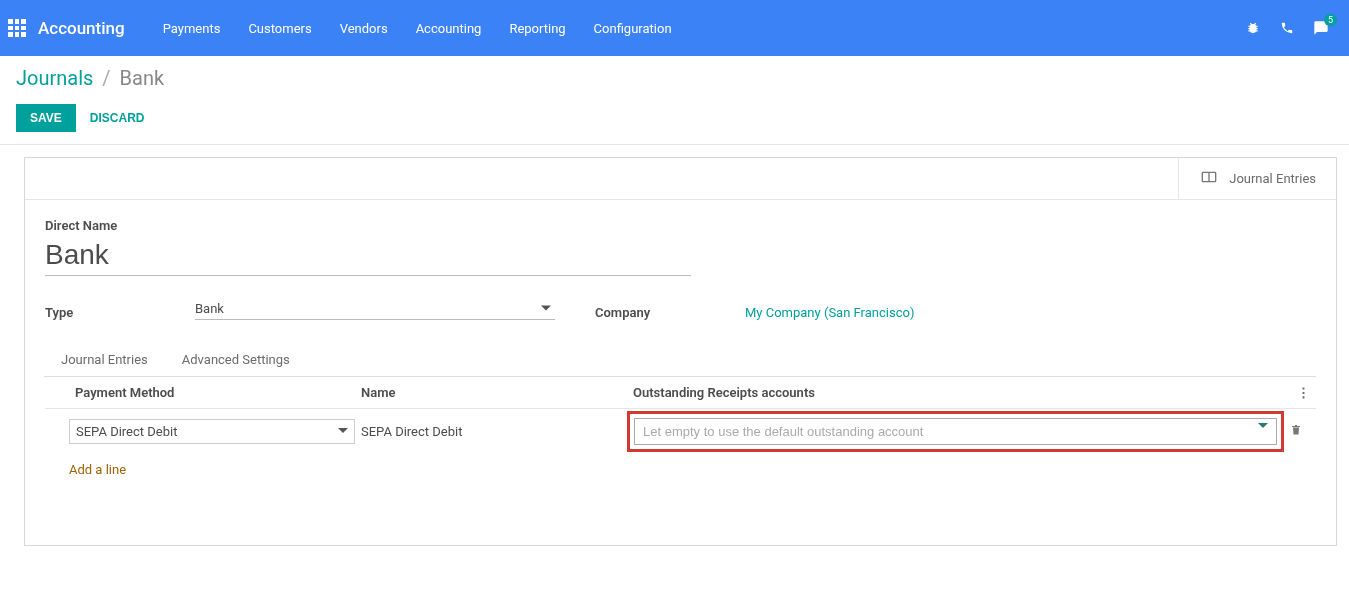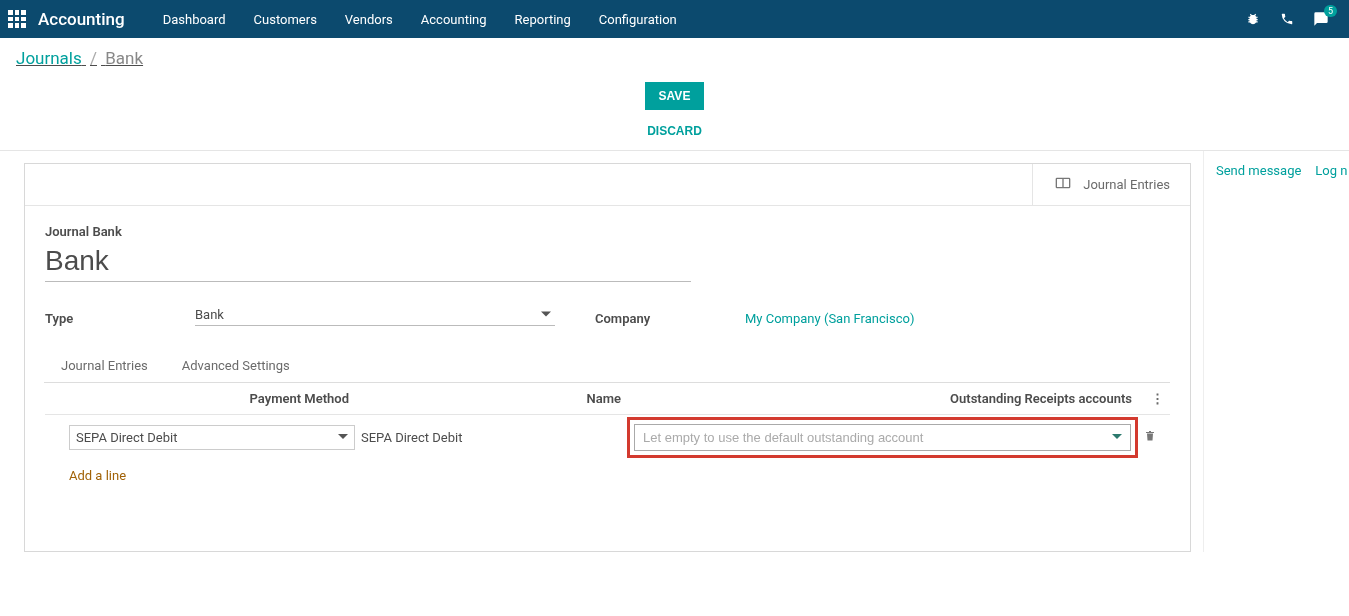--- a/index.html
+++ b/index.html
@@ -1,35 +1,35 @@
 <!DOCTYPE html>
 <html><head>
 <meta charset="utf-8">
 <style>
 * { box-sizing: border-box; margin: 0; padding: 0; }
 body { font-family: -apple-system, BlinkMacSystemFont, "Segoe UI", Roboto, "Helvetica Neue", Arial, sans-serif; font-size: 13px; color: #4c4c4c; background: #fff; width: 1349px; height: 616px; overflow: hidden; }
 
 
-.navbar { background: #0c4a6e; height: 38px; display: flex; align-items: center; padding: 0 8px; color: #fff; }
+.navbar { background: #3b82f6; height: 56px; display: flex; align-items: center; padding: 0 8px; color: #fff; }
 .apps-icon { width: 18px; height: 18px; display: grid; grid-template-columns: repeat(3, 1fr); gap: 2px; margin-right: 12px; cursor: pointer; }
 .apps-icon span { background: #fff; }
 .app-title { font-size: 17px; font-weight: 500; margin-right: 24px; }
 .nav-menu { display: flex; gap: 0; }
 .nav-item { padding: 0 14px; font-size: 13px; cursor: pointer; }
 .nav-right { margin-left: auto; display: flex; align-items: center; gap: 18px; padding-right: 12px; }
 .nav-icon { width: 16px; height: 16px; display: inline-flex; align-items: center; justify-content: center; cursor: pointer; position: relative; }
 .badge { position: absolute; top: -6px; right: -8px; background: #00a09d; color: #fff; font-size: 9px; padding: 1px 4px; border-radius: 6px; }
 
 
 .control-panel { padding: 10px 16px 12px; border-bottom: 1px solid #e5e5e5; }
-.breadcrumb { font-size: 17px; margin-bottom: 14px; text-decoration: underline; }
+.breadcrumb { font-size: 20px; margin-bottom: 14px; }
 .breadcrumb a { color: #00a09d; text-decoration: none; }
 .breadcrumb .sep { color: #aaa; margin: 0 4px; }
 .breadcrumb .current { color: #888; }
-.actions { display: flex; gap: 14px; align-items: center; flex-direction: column; }
+.actions { display: flex; gap: 14px; align-items: center; }
 .btn-save { background: #00a09d; color: #fff; border: none; padding: 7px 14px; font-size: 12px; font-weight: 600; cursor: pointer; }
 .btn-discard { background: transparent; border: none; color: #00a09d; font-size: 12px; font-weight: 600; cursor: pointer; }
 
 
 .main-wrapper { display: flex; }
 .form-area { flex: 1; padding: 12px 12px 0 24px; }
 .chatter { width: 146px; border-left: 1px solid #eee; padding: 12px 0 0 12px; display: flex; gap: 14px; font-size: 13px; }
 .chatter a { color: #00a09d; text-decoration: none; white-space: nowrap; }
 
 
@@ -49,35 +49,35 @@
 .select-wrap .caret { position: absolute; right: 4px; top: 50%; transform: translateY(-50%); }
 .link-val { color: #00a09d; }
 
 
 .tabs { display: flex; margin-top: 22px; border-bottom: 1px solid #ddd; margin-left: -1px; }
 .tab { padding: 9px 16px; font-size: 13px; color: #6b6b6b; cursor: pointer; border: 1px solid transparent; border-bottom: none; background: #fff; }
 .tab.active { border-color: #ddd; border-bottom: 1px solid #fff; margin-bottom: -1px; color: #4c4c4c; }
 
 
 .tbl { width: 100%; border-collapse: collapse; }
-.tbl th { text-align: right; font-weight: 600; font-size: 13px; padding: 8px 6px; border-bottom: 1px solid #e5e5e5; }
+.tbl th { text-align: left; font-weight: 600; font-size: 13px; padding: 8px 6px; border-bottom: 1px solid #e5e5e5; }
 .tbl td { padding: 6px 6px; font-size: 13px; }
 .tbl tr.row-hover { background: #f3f3f3; }
 .handle { color: #bbb; cursor: grab; width: 18px; }
 .link-cell { color: #00a09d; }
 .trash { cursor: pointer; color: #6b6b6b; }
 .add-line { color: #a16207; cursor: pointer; padding: 8px 24px; }
 .kebab { cursor: pointer; color: #6b6b6b; }
 
 .dd-cell { border: 1px solid #ccc; padding: 4px 6px; display: flex; align-items: center; justify-content: space-between; background: #fff; }
 .dd-caret { color: #666; }
 
 td.account-edit-cell { padding: 2px 0 2px 0; }
 .account-input-wrap { border: 3px solid #d33a2f; padding: 4px; }
-.account-inner { border: 1px solid #aaa; display: flex; align-items: center; background: #fff; }
+.account-inner { border: 1px solid #aaa; display: flex; background: #fff; }
 .account-inner input { flex: 1; border: none; outline: none; padding: 5px 8px; font-size: 13px; color: #999; }
 .account-inner input::placeholder { color: #aaa; }
 .account-caret-box { padding: 0 8px; color: #3a7a6e; }
 
 th.th-handle { width: 24px; }
 th.th-pm { width: 286px; }
 th.th-name { width: 272px; }
 th.th-trash { width: 24px; text-align: right; }
 td.trash-td { text-align: right; padding-right: 14px; }
 </style>
@@ -91,21 +91,21 @@
       <span></span>
       <span></span>
       <span></span>
       <span></span>
       <span></span>
       <span></span>
       <span></span>
   </div>
   <div class="app-title">Accounting</div>
   <div class="nav-menu">
-    <div class="nav-item">Dashboard</div>
+    <div class="nav-item">Payments</div>
     <div class="nav-item">Customers</div>
     <div class="nav-item">Vendors</div>
     <div class="nav-item">Accounting</div>
     <div class="nav-item">Reporting</div>
     <div class="nav-item">Configuration</div>
   </div>
   <div class="nav-right">
     <span class="nav-icon">
       <svg width="14" height="14" viewBox="0 0 24 24" fill="#fff">
           <path d="M20 8h-2.8a6 6 0 0 0-1.4-1.9l1.6-1.6-1.4-1.4-2.1 2.1A6 6 0 0 0 12 5a6 6 0 0 0-1.9.3L8 3.1 6.6 4.5l1.6 1.6A6 6 0 0 0 6.8 8H4v2h2.1A8 8 0 0 0 6 12H4v2h2a8 8 0 0 0 .1 2H4v2h2.8a6 6 0 0 0 10.4 0H20v-2h-2.1a8 8 0 0 0 .1-2h2v-2h-2a8 8 0 0 0-.1-2H20z"></path>
@@ -145,21 +145,21 @@
           <span>
             <svg width="20" height="16" viewBox="0 0 24 24">
                 <path d="M21 4H3a2 2 0 0 0-2 2v12a2 2 0 0 0 2 2h18a2 2 0 0 0 2-2V6a2 2 0 0 0-2-2zM11 18H3V6h8zm10 0h-8V6h8z"></path>
               </svg>
           </span>
           <span>Journal Entries</span>
         </div>
       </div>
 
       <div class="sheet-body">
-        <label class="field-label">Journal Bank</label>
+        <label class="field-label">Direct Name</label>
         <input class="name-input" value="Bank" style="">
 
         <div class="two-col">
           <div class="col">
             <span class="field-label">Type</span>
             <div class="select-wrap">
               <span>Bank</span>
               <span class="caret">
                 <svg width="10" height="10" viewBox="0 0 10 10">
                     <path d="M0 2l5 5 5-5z" fill="#555"></path>
@@ -231,17 +231,13 @@
             </tr>
             <tr>
                 <td colspan="5" style="height:60px;"></td>
               </tr>
           </tbody>
         </table>
       </div>
     </div>
   </div>
 
-  <div class="chatter">
-    <a href="#">Send message</a>
-    <a href="#">Log n</a>
-  </div>
 </div>
 
 </body></html>

